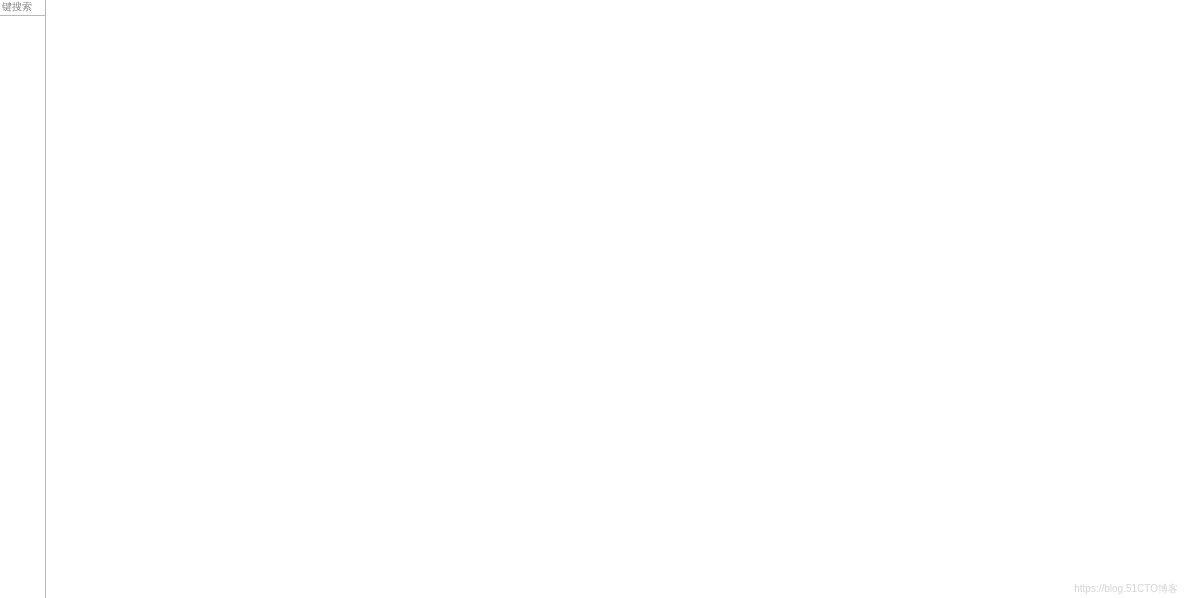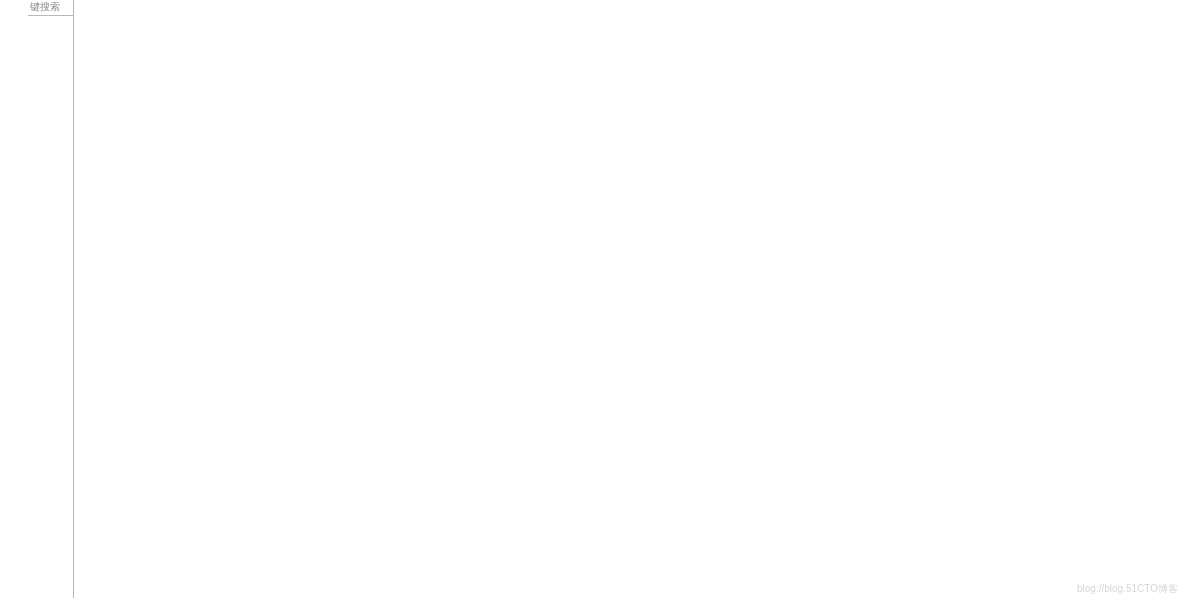--- a/index.html
+++ b/index.html
@@ -1,24 +1,24 @@
 <!DOCTYPE html>
 <html><head>
 <meta charset="utf-8">
 <style>
   * { box-sizing: border-box; margin: 0; padding: 0; }
   html, body { width: 1184px; height: 598px; font-family: "Microsoft YaHei", "PingFang SC", sans-serif; background: #fff; overflow: hidden; }
   body { display: flex; }
   .leftbar { width: 46px; height: 598px; background: #fff; border-right: 1px solid #b8b8b8; }
   .leftbar-top { height: 16px; border-bottom: 1px solid #b8b8b8; font-size: 10px; color: #888; padding-left: 2px; }
   .watermark { position: absolute; right: 6px; bottom: 2px; font-size: 10px; color: rgba(0,0,0,.18); }
-  .wrapper { position: relative; width: 1184px; height: 598px; margin-left: 28px; }
+  .wrapper { position: relative; width: 1184px; height: 598px; }
 </style>
 </head>
 <body>
 <div class="wrapper">
 
 <div class="leftbar">
   <div class="leftbar-top">键搜索</div>
 </div>
 
-<div class="watermark">blog://blog.51CTO博客</div>
+<div class="watermark">https://blog.51CTO博客</div>
 </div>
 
 </body></html>

